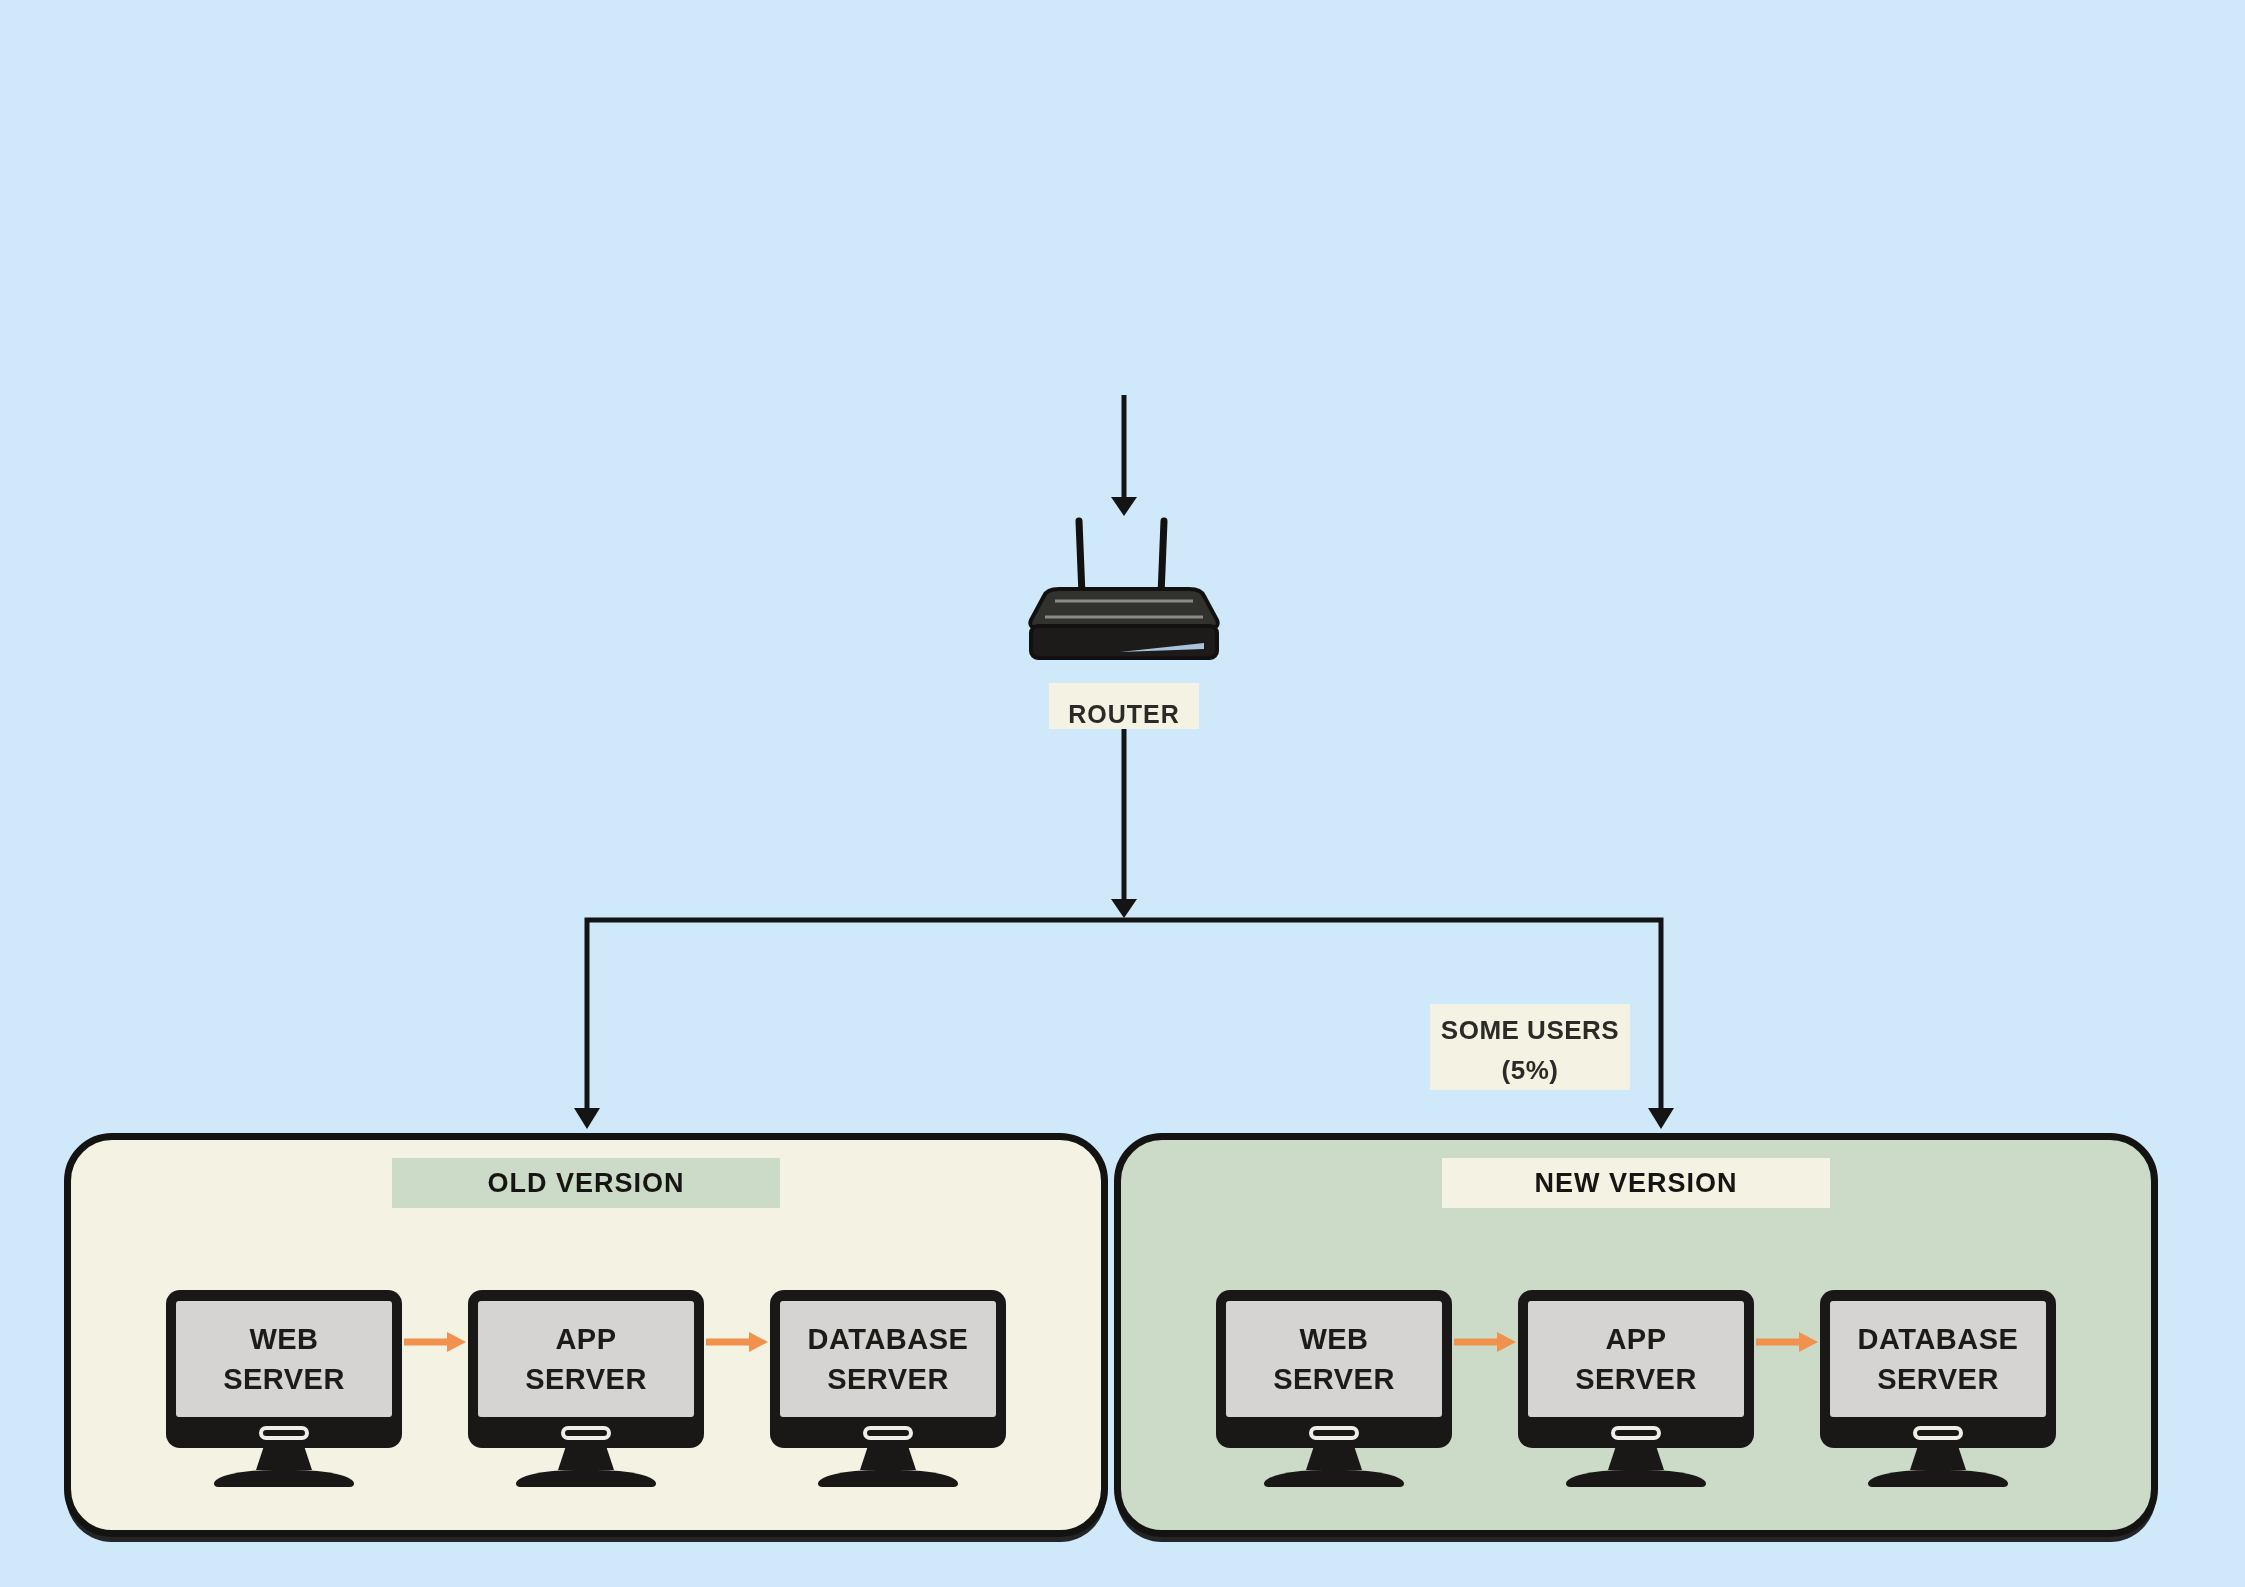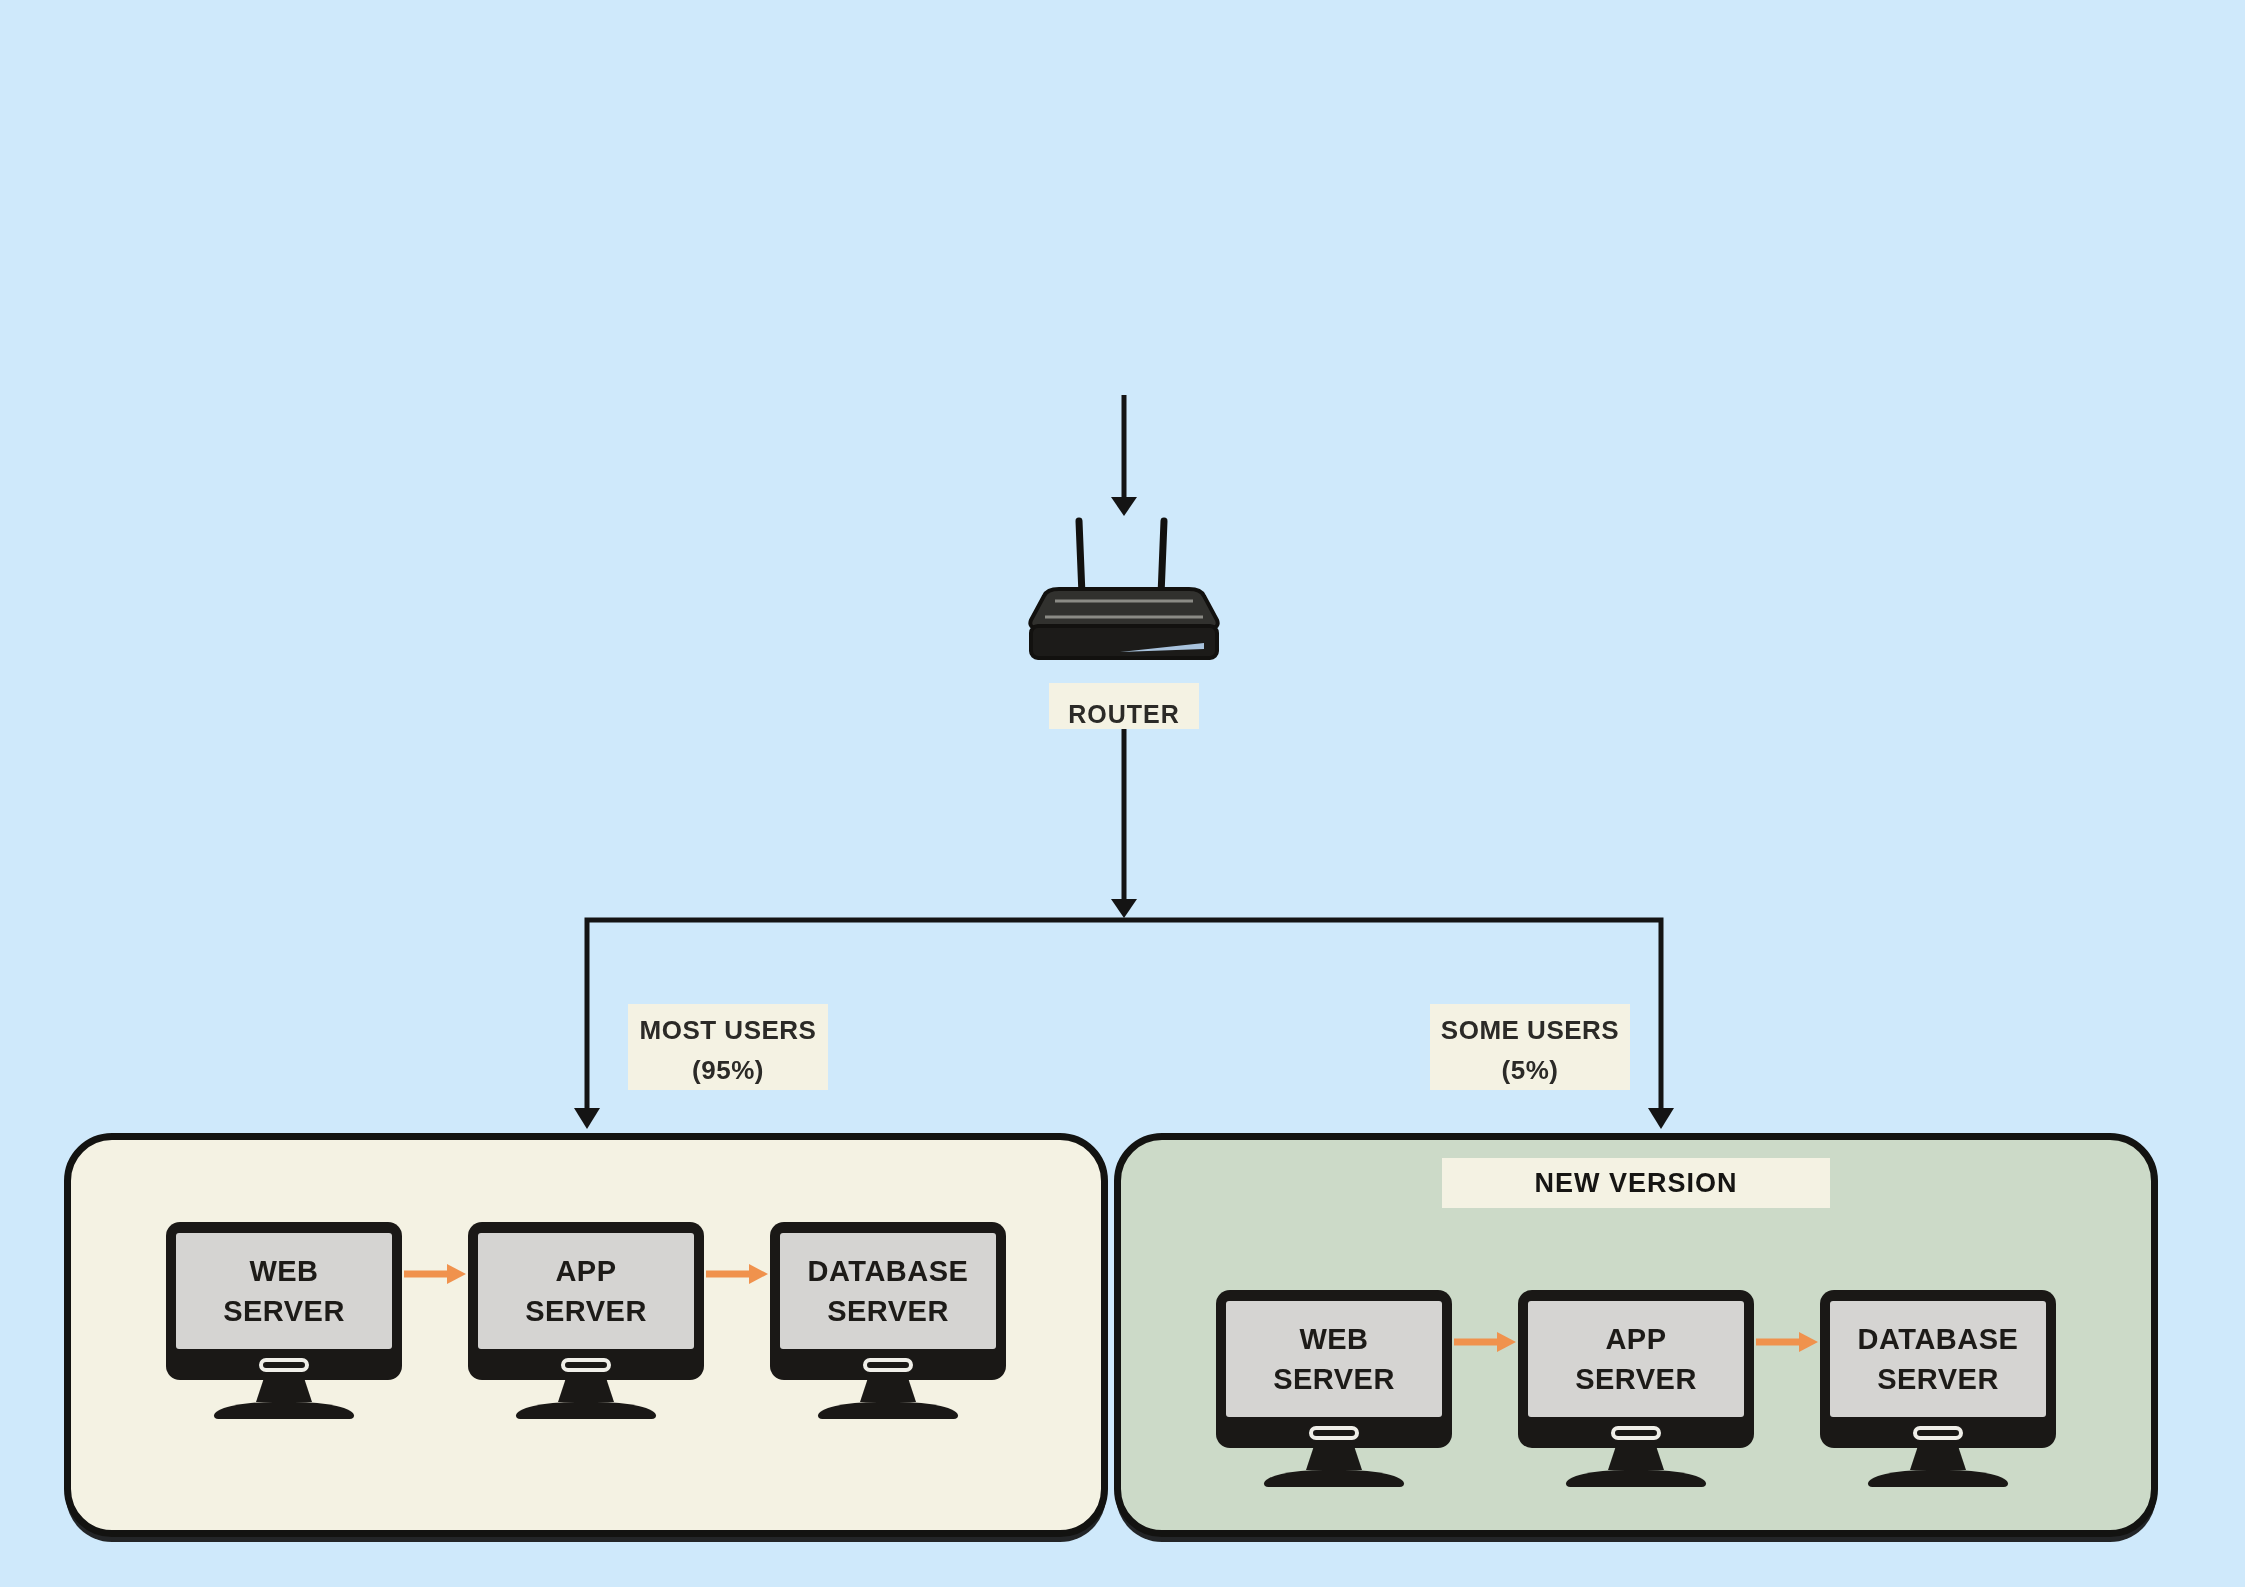--- a/index.html
+++ b/index.html
@@ -89,30 +89,27 @@
         <path d="M17 102 H175"></path>
       </g>
       <rect x="3" y="111" width="186" height="32" rx="7" fill="#1c1b19" stroke="#12110f" stroke-width="4"></rect>
       <path d="M92 137 L176 128 L176 134 Z" fill="#a9c3dd"></path>
     </svg>
   </div>
   <div class="label-chip router-label">
     <span>ROUTER</span>
   </div>
 
-  <div class="label-chip branch-label branch-left">
-    <span>MOST USERS</span>
-    <span>(95%)</span>
-  </div>
   <div class="label-chip branch-label branch-right">
     <span>SOME USERS</span>
     <span>(5%)</span>
   </div>
 
   <div class="version-box old">
+    <div class="strip">OLD VERSION</div>
     <div class="server-row">
 
       <div class="monitor">
         <div class="m-frame">
           <div class="m-screen">
             <span>WEB</span>
             <span>SERVER</span>
           </div>
           <div class="m-slot"></div>
         </div>

